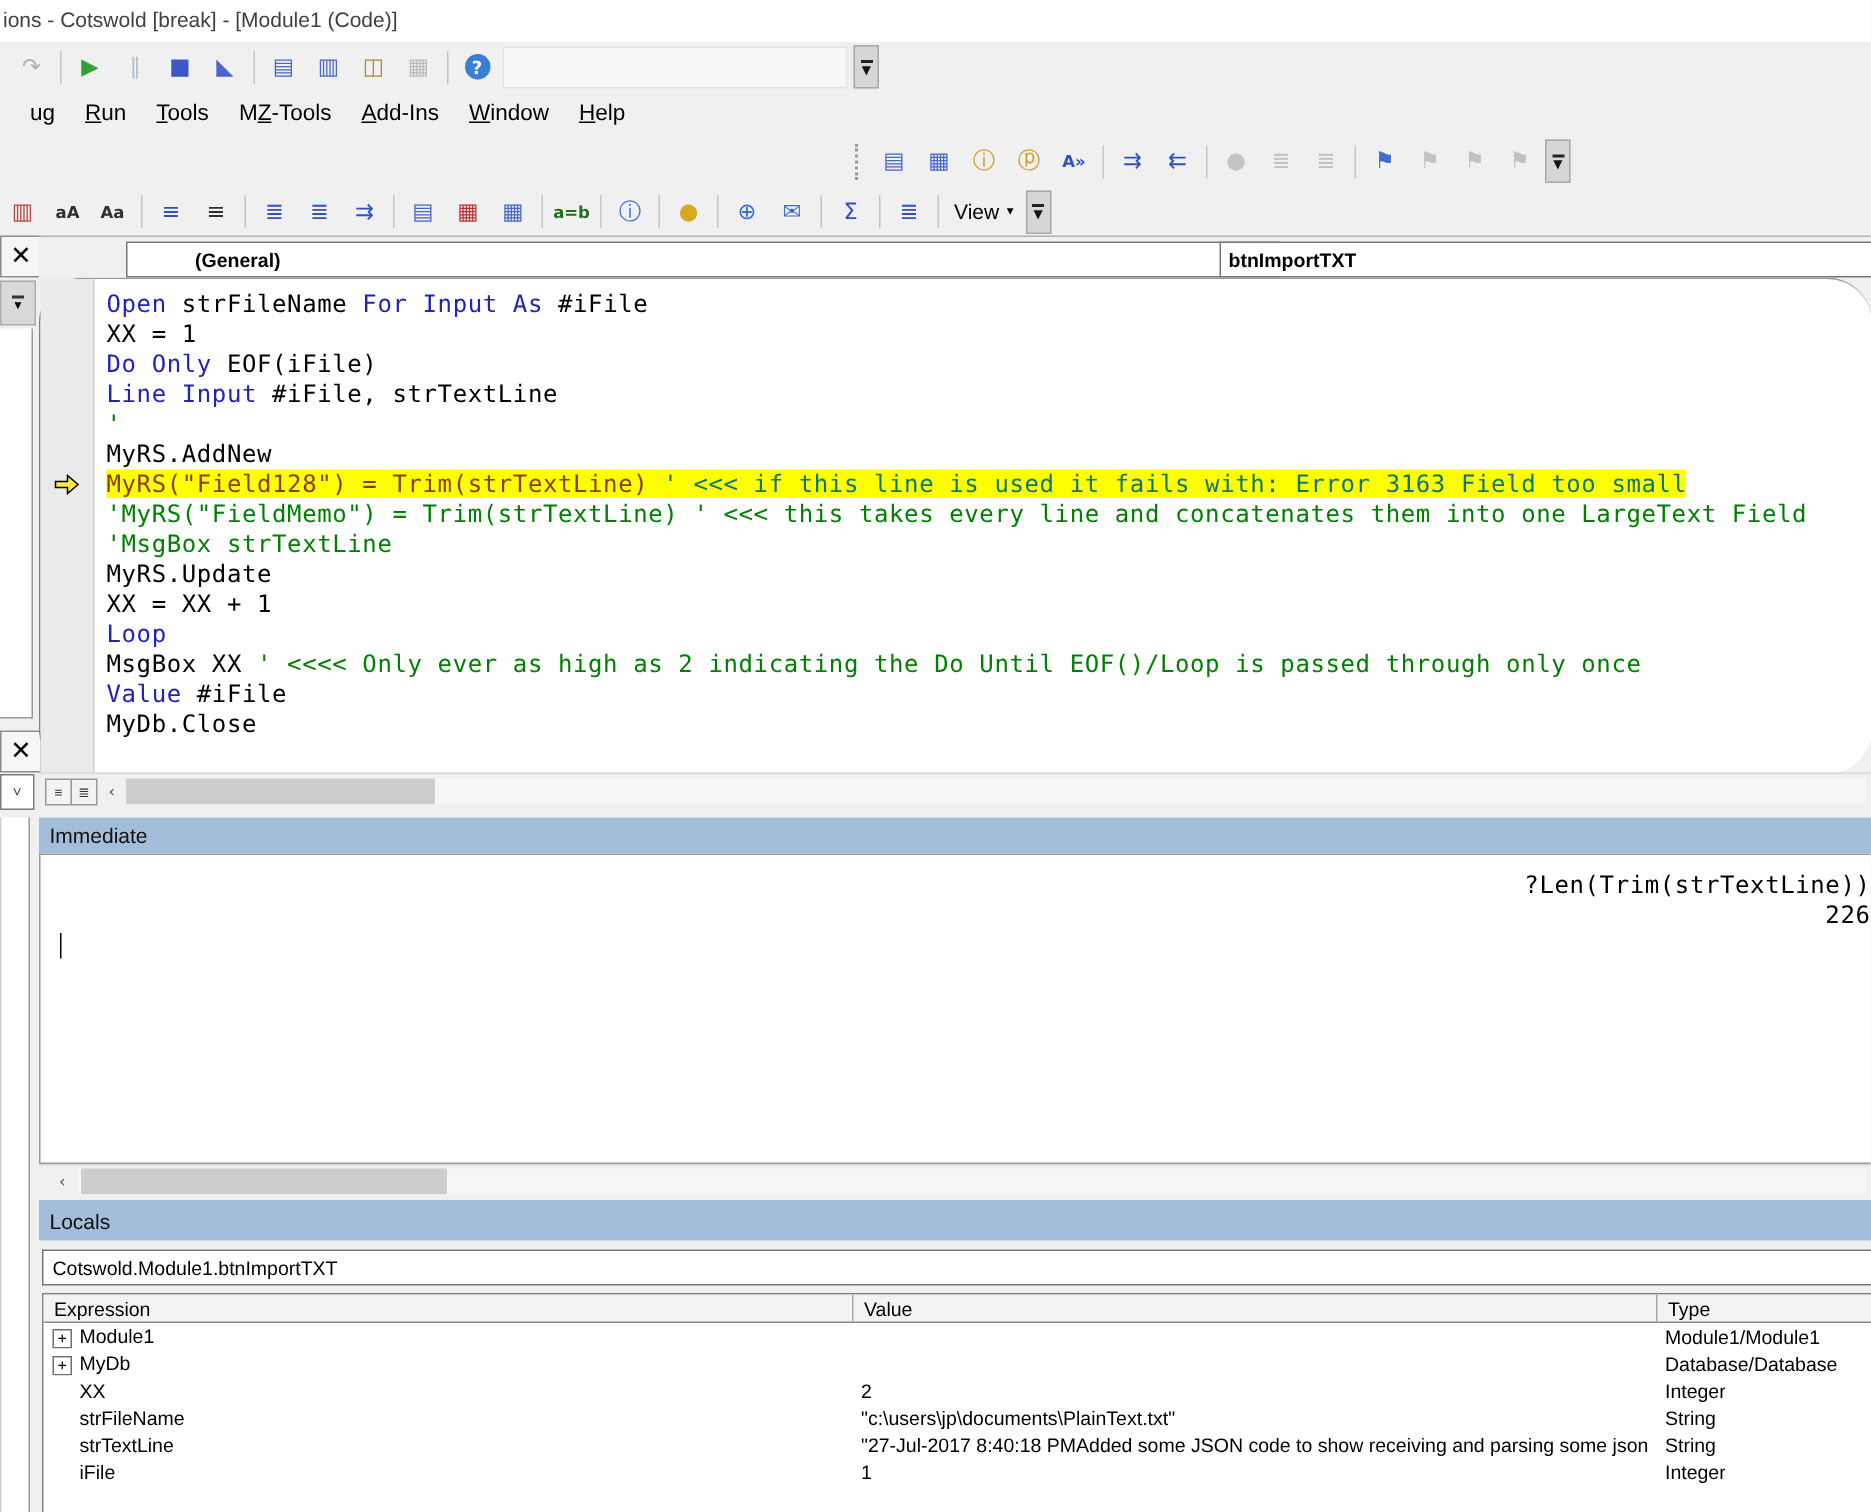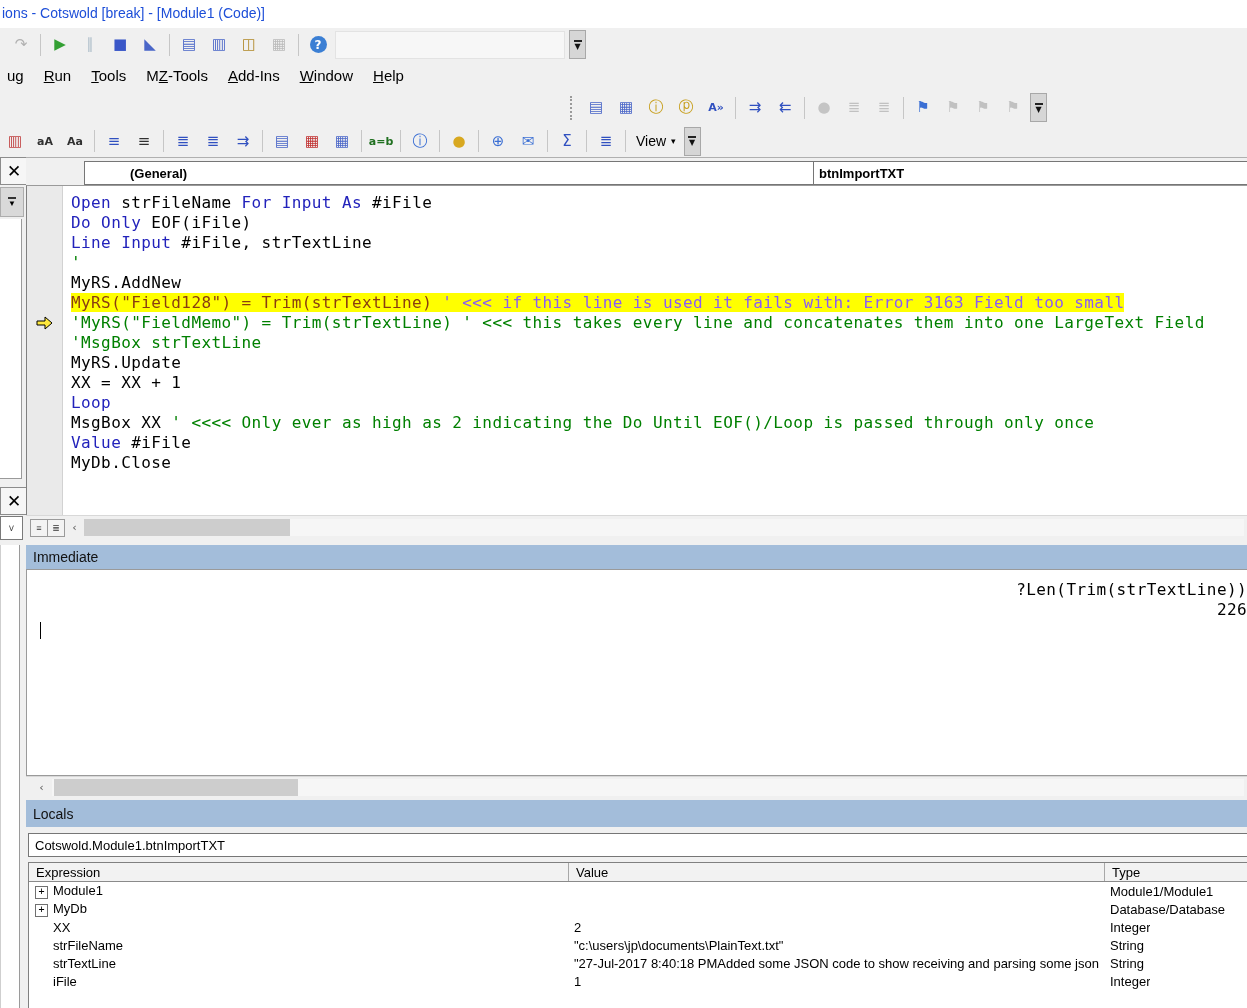--- a/index.html
+++ b/index.html
@@ -1,26 +1,26 @@
 <!DOCTYPE html>
 <html><head>
 <meta charset="utf-8">
 <style>
   html,body{margin:0;padding:0;width:1247px;height:1008px;overflow:hidden;
     background:#f0f0f0;font-family:"Liberation Sans",sans-serif;color:#000;}
   .abs{position:absolute;}
   
   #titlebar{left:0;top:0;width:1247px;height:28px;background:#ffffff;}
-  #titlebar .t{position:absolute;left:2px;top:5px;font-size:14px;color:#1d4ed8;white-space:nowrap;}
+  #titlebar .t{position:absolute;left:2px;top:5px;font-size:14px;color:#404040;white-space:nowrap;}
   
   .tbrow{left:0;width:1247px;background:#f0f0f0;display:flex;align-items:center;}
   #toolbar1{top:28px;height:33px;padding-left:6px;}
   #menubar{top:61px;height:29px;display:flex;align-items:center;background:#f0f0f0;}
   #menubar .mi{padding:3px 10px;font-size:15px;cursor:default;white-space:nowrap;}
-  #menubar .mi:first-child{padding-left:7px;}
+  #menubar .mi:first-child{padding-left:20px;}
   #toolbar2{top:90px;height:35px;}
   #toolbar2 .group{position:absolute;left:570px;top:3px;display:flex;align-items:center;}
   #toolbar3{top:125px;height:32px;padding-left:0;}
   .tb-btn{width:24px;height:24px;margin:0 3px;display:flex;align-items:center;justify-content:center;
     font-family:"DejaVu Sans",sans-serif;font-size:15px;line-height:1;cursor:default;border-radius:2px;}
   .tb-btn.small-text{font-size:11px;font-weight:bold;}
   .tb-btn.circle span{display:flex;width:17px;height:17px;border-radius:50%;align-items:center;justify-content:center;
     font-size:12px;font-weight:bold;}
   .tb-sep{width:1px;height:22px;background:#c6c6c6;margin:0 4px;}
   .tb-grip{width:5px;height:24px;margin-right:4px;border-left:2px dotted #9a9a9a;}
@@ -41,28 +41,28 @@
     display:flex;align-items:center;justify-content:center;font-size:10px;color:#444;}
   #rail-panel2{left:0;top:545px;width:18px;height:463px;background:#fff;border-right:1px solid #9a9a9a;border-left:1px solid #cfcfcf;}
   
   #code-combos{left:26px;top:157px;width:1221px;height:28px;background:#f0f0f0;border-top:1px solid #b0b0b0;}
   .combo{position:absolute;top:3px;height:22px;background:#fff;border:1px solid #767676;display:flex;align-items:center;}
   .combo .val{font-size:13px;font-weight:bold;padding-left:5px;white-space:nowrap;overflow:hidden;}
   .combo .chev{position:absolute;right:4px;top:4px;font-size:11px;color:#333;font-family:"DejaVu Sans",sans-serif;}
   #combo-object{left:58px;width:727px;padding-left:40px;}
   #combo-proc{left:787px;width:460px;border-right:none;}
   
-  #code-editor{left:26px;top:185px;width:1221px;height:330px;background:#fff;border-left:1px solid #808080;border-top:1px solid #9a9a9a;}
+  #code-editor{left:26px;top:185px;width:1221px;height:330px;background:#fff;border-left:1px solid #808080;border-top:1px solid #9a9a9a;border-radius:30px;}
   #code-margin{position:absolute;left:0;top:0;width:35px;height:330px;background:#eaeaea;border-right:1px solid #d2d2d2;}
   #code-lines{position:absolute;left:44px;top:7px;right:0;font-family:"DejaVu Sans Mono",monospace;
     font-size:16px;letter-spacing:0.4px;}
   .code-line{height:20px;line-height:20px;white-space:pre;}
   .code-line .hl{background:#ffff00;}
   .kw{color:#2222bb;} .id{color:#000;} .cm{color:#008000;}
-  .hlc{color:#8a3d10;} .hlm{color:#8b5cf6;}
+  .hlc{color:#8a3d10;} .hlm{color:#0f766e;}
   #exec-arrow{position:absolute;left:9px;top:130px;}
   
   .hscroll{background:#f0f0f0;border-top:1px solid #d8d8d8;}
   .mini-btn{position:absolute;width:16px;height:16px;top:3px;background:#f3f3f3;border:1px solid #9a9a9a;
     display:flex;align-items:center;justify-content:center;font-size:9px;color:#333;}
   .scroll-left{position:absolute;width:17px;height:17px;background:#f0f0f0;display:flex;align-items:center;
     justify-content:center;font-size:11px;color:#555;font-family:"DejaVu Sans",sans-serif;}
   .scroll-track{position:absolute;height:17px;background:#f6f6f6;}
   .scroll-thumb{position:absolute;height:17px;background:#cdcdcd;}
   
@@ -218,20 +218,21 @@
   </div>
 </div>
 
 <div class="abs" id="code-editor">
   <div id="code-margin"></div>
   <svg id="exec-arrow" width="17" height="14" viewBox="0 0 17 14">
     <polygon points="1,5 9,5 9,1 16,7 9,13 9,9 1,9" fill="#ffe93e" stroke="#000" stroke-width="1"></polygon>
   </svg>
   <div id="code-lines">
       <div class="code-line"><span><span class="kw">Open </span><span class="id">strFileName </span><span class="kw">For Input As</span><span class="id"> #iFile</span></span></div>
+      <div class="code-line"><span><span class="id">XX = 1</span></span></div>
       <div class="code-line"><span><span class="kw">Do Only</span><span class="id"> EOF(iFile)</span></span></div>
       <div class="code-line"><span><span class="kw">Line Input</span><span class="id"> #iFile, strTextLine</span></span></div>
       <div class="code-line"><span><span class="cm">'</span></span></div>
       <div class="code-line"><span><span class="id">MyRS.AddNew</span></span></div>
       <div class="code-line"><span class="hl"><span class="hlc">MyRS("Field128") = Trim(strTextLine) </span><span class="hlm">' &lt;&lt;&lt; if this line is used it fails with: Error 3163 Field too small</span></span></div>
       <div class="code-line"><span><span class="cm">'MyRS("FieldMemo") = Trim(strTextLine) ' &lt;&lt;&lt; this takes every line and concatenates them into one LargeText Field</span></span></div>
       <div class="code-line"><span><span class="cm">'MsgBox strTextLine</span></span></div>
       <div class="code-line"><span><span class="id">MyRS.Update</span></span></div>
       <div class="code-line"><span><span class="id">XX = XX + 1</span></span></div>
       <div class="code-line"><span><span class="kw">Loop</span></span></div>

